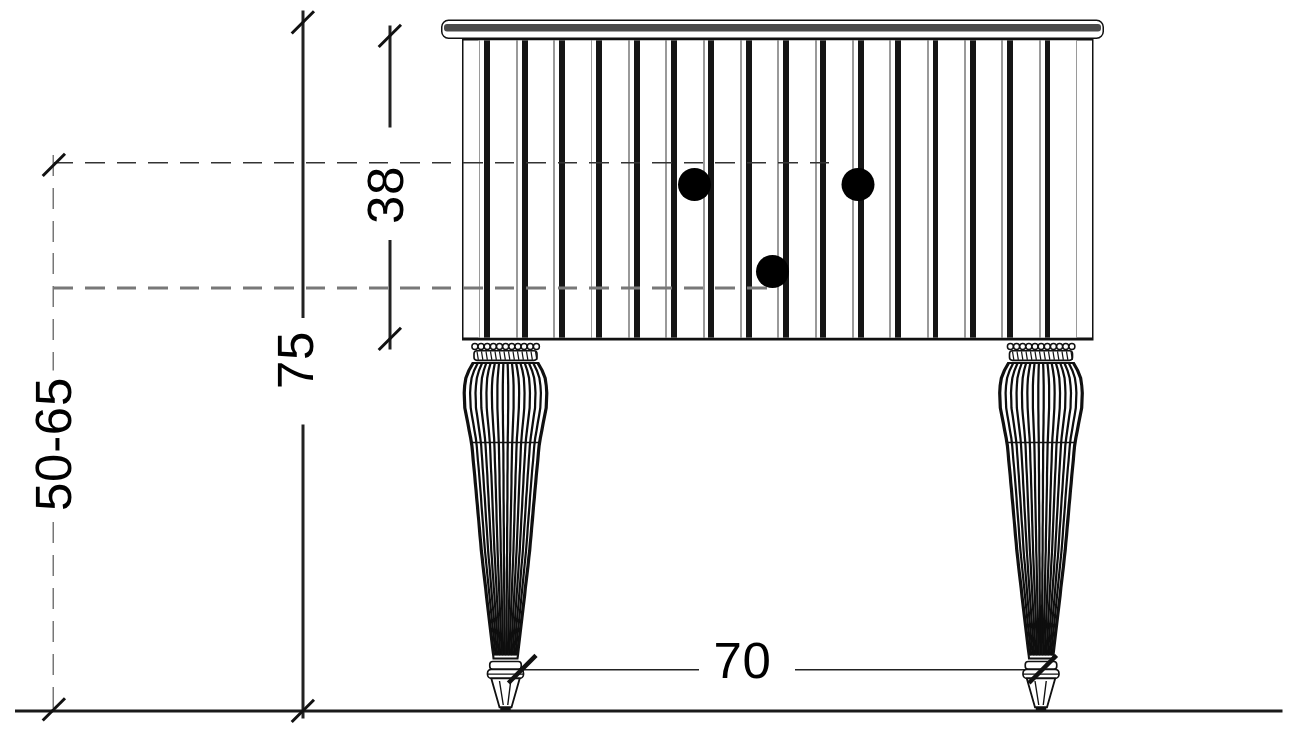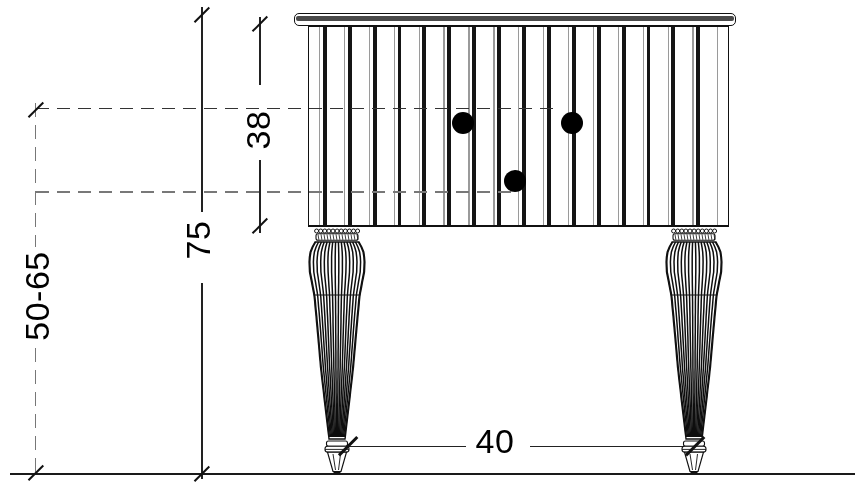--- a/index.html
+++ b/index.html
@@ -175,15 +175,15 @@
   <div class="vdash" style="left:34.8px;top:103px;height:144px;"></div>
   <div class="vdash" style="left:34.8px;top:348px;height:126px;"></div>
   <div class="tick" style="left:36px;top:109.5px;"></div>
   <div class="tick" style="left:36px;top:472.5px;"></div>
   <div class="dim-text rot" style="left:37px;top:296px;">50-65</div>
 
   <div class="hseg" style="left:340px;top:445.6px;width:126px;"></div>
   <div class="hseg" style="left:530px;top:445.6px;width:172px;"></div>
   <div class="tick big" style="left:348px;top:446px;"></div>
   <div class="tick big" style="left:695px;top:446px;"></div>
-  <div class="dim-text" style="left:495px;top:443px;">40</div>
+  <div class="dim-text" style="left:495px;top:443px;">70</div>
 
 </div>
 
 </body></html>

